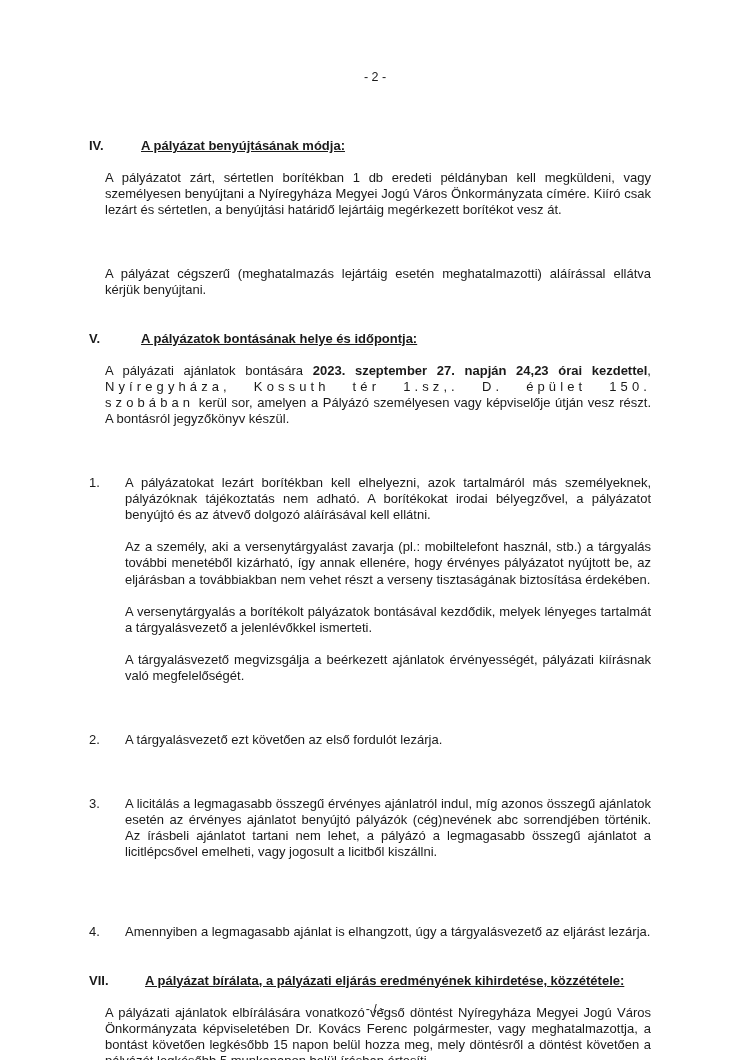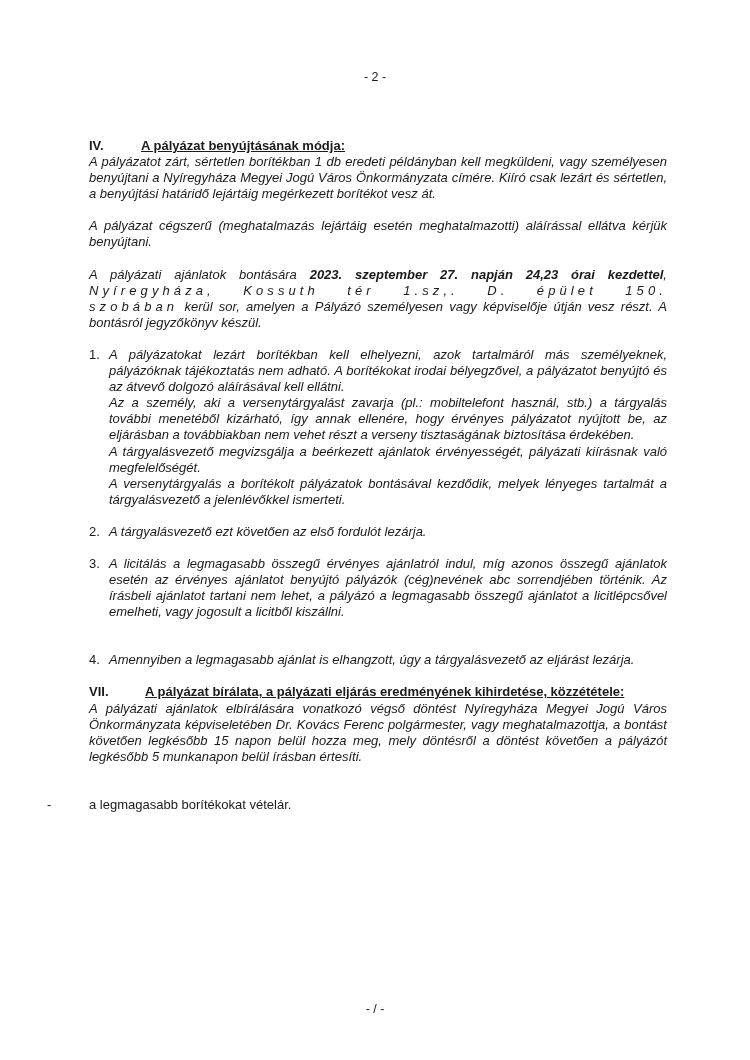--- a/index.html
+++ b/index.html
@@ -5,21 +5,21 @@
   html, body { margin: 0; padding: 0; background: #ffffff; }
   body { width: 750px; height: 1060px; position: relative; overflow: hidden;
          font-family: "Liberation Sans", sans-serif; color: #1a1a1a; }
   .page-num { position: absolute; left: 0; width: 750px; text-align: center; font-size: 12.5px; }
   .content { position: absolute; left: 89px; top: 138px; width: 578px; font-size: 13px; line-height: 16.1px; }
   .heading { font-weight: bold; text-decoration: underline; }
   .heading .num { display: inline-block; width: 52px; }
   .heading.h5 .num { width: 52px; }
   .heading.h6 .num { width: 56px; }
   .heading.h7 .num { width: 56px; }
-  p { margin: 0; text-align: justify; font-style: italic; }
+  p { margin: 16px; text-align: justify; }
   .gap { height: 16px; }
   .spaced { letter-spacing: 4.1px; word-spacing: 6px; text-align: justify; }
   .item { position: relative; padding-left: 20px; }
   .item .inum { position: absolute; left: 0; top: 0; }
   .item p { text-align: justify; }
   .underline { text-decoration: underline; }
   .dash-item { position: relative; }
   .dash { position: absolute; left: -42px; }
   b { font-weight: bold; }
 </style>
@@ -29,30 +29,31 @@
 <div class="page-num" style="top:70px;">- 2 -</div>
 
 <div class="content">
 
   <div class="heading"><span class="num">IV.</span><span>A pályázat benyújtásának módja:</span></div>
   <p>A pályázatot zárt, sértetlen borítékban 1 db eredeti példányban kell megküldeni, vagy személyesen benyújtani a Nyíregyháza Megyei Jogú Város Önkormányzata címére. Kiíró csak lezárt és sértetlen, a benyújtási határidő lejártáig megérkezett borítékot vesz át.</p>
   <div class="gap"></div>
   <p>A pályázat cégszerű (meghatalmazás lejártáig esetén meghatalmazotti) aláírással ellátva kérjük benyújtani.</p>
   <div class="gap"></div>
 
+  <div class="heading h5"><span class="num">V.</span><span>A pályázatok bontásának helye és időpontja:</span></div>
   <p><span>A pályázati ajánlatok bontására </span><b>2023. szeptember 27. napján 24,23 órai kezdettel</b><span>,</span> <span class="spaced">Nyíregyháza, Kossuth tér 1.sz,. D. épület 150. szobában</span><span> kerül sor, amelyen a Pályázó személyesen vagy képviselője útján vesz részt. A bontásról jegyzőkönyv készül.</span></p>
   <div class="gap"></div>
 
 
   <div class="item">
     <span class="inum">1.</span>
     <p>A pályázatokat lezárt borítékban kell elhelyezni, azok tartalmáról más személyeknek, pályázóknak tájékoztatás nem adható. A borítékokat irodai bélyegzővel, a pályázatot benyújtó és az átvevő dolgozó aláírásával kell ellátni.</p>
     <p>Az a személy, aki a versenytárgyalást zavarja (pl.: mobiltelefont használ, stb.) a tárgyalás további menetéből kizárható, így annak ellenére, hogy érvényes pályázatot nyújtott be, az eljárásban a továbbiakban nem vehet részt a verseny tisztaságának biztosítása érdekében.</p>
+    <p>A versenytárgyalás a borítékolt pályázatok bontásával kezdődik, melyek lényeges tartalmát a tárgyalásvezető a jelenlévőkkel ismerteti.</p>
     <p>A tárgyalásvezető megvizsgálja a beérkezett ajánlatok érvényességét, pályázati kiírásnak való megfelelőségét.</p>
-    <p>A versenytárgyalás a borítékolt pályázatok bontásával kezdődik, melyek lényeges tartalmát a tárgyalásvezető a jelenlévőkkel ismerteti.</p>
   </div>
   <div class="gap"></div>
 
   <div class="item">
     <span class="inum">2.</span>
     <p>A tárgyalásvezető ezt követően az első fordulót lezárja.</p>
   </div>
   <div class="gap"></div>
 
   <div class="item">

